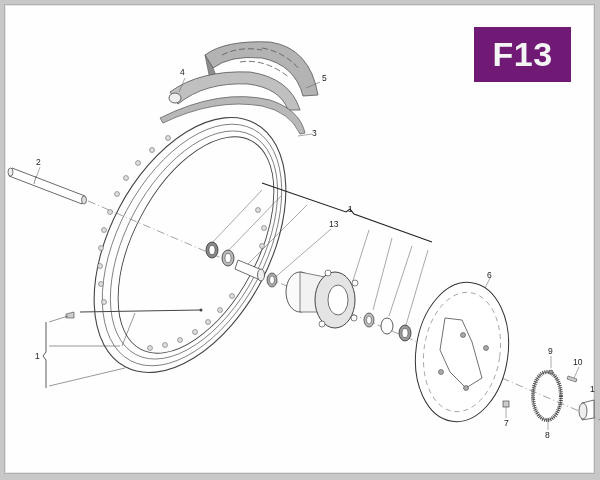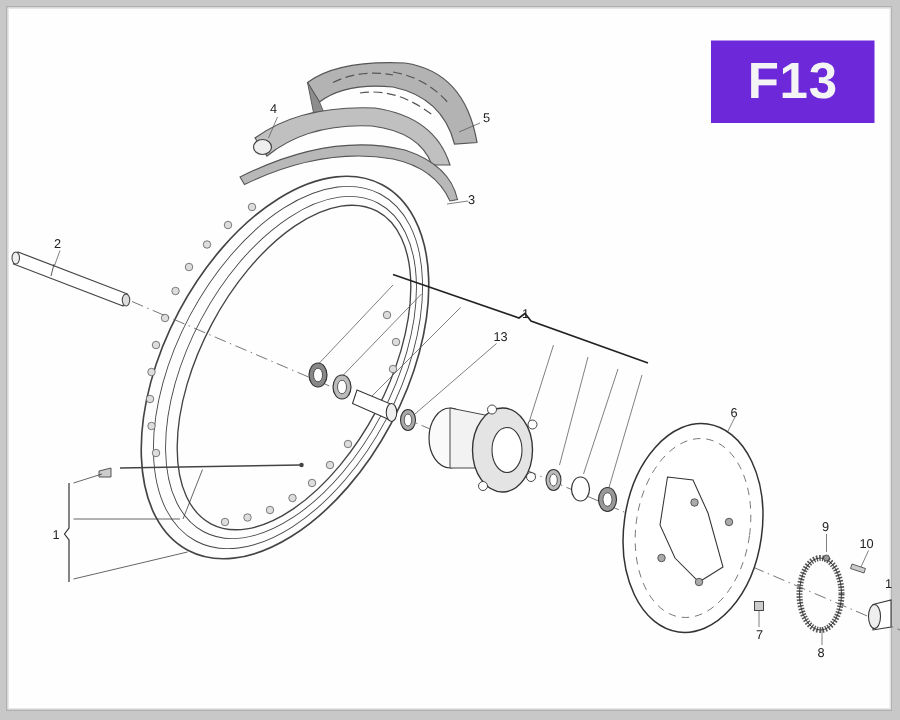--- a/index.html
+++ b/index.html
@@ -1,18 +1,18 @@
 <!DOCTYPE html>
 <html><head>
 <meta charset="utf-8">
 <style>
   html, body { margin:0; padding:0; }
   body { width:600px; height:480px; background:#c8c8c8; font-family:"Liberation Sans", sans-serif; overflow:hidden; }
   .frame { position:absolute; left:4px; top:4px; width:589px; height:468px; background:#fefefe; border:1px solid #b0b0b0; box-shadow: inset 0 0 0 1px #e6e6e6; }
-  .badge { position:absolute; left:474px; top:27px; width:109px; height:55px; background:#6d28d9; display:flex; align-items:center; justify-content:center; }
+  .badge { position:absolute; left:474px; top:27px; width:97px; height:55px; background:#701a75; display:flex; align-items:center; justify-content:center; }
   .badge span { color:#f4f4f4; font-weight:bold; font-size:34px; letter-spacing:0.5px; font-family:"Liberation Sans", sans-serif; }
   svg.diagram { position:absolute; left:0; top:0; }
   .lbl { font-family:"Liberation Sans", sans-serif; font-size:8.5px; fill:#222; }
 </style>
 </head>
 <body>
 
 <div class="frame"></div>
 
 <svg class="diagram" width="600" height="480" viewBox="0 0 600 480">

